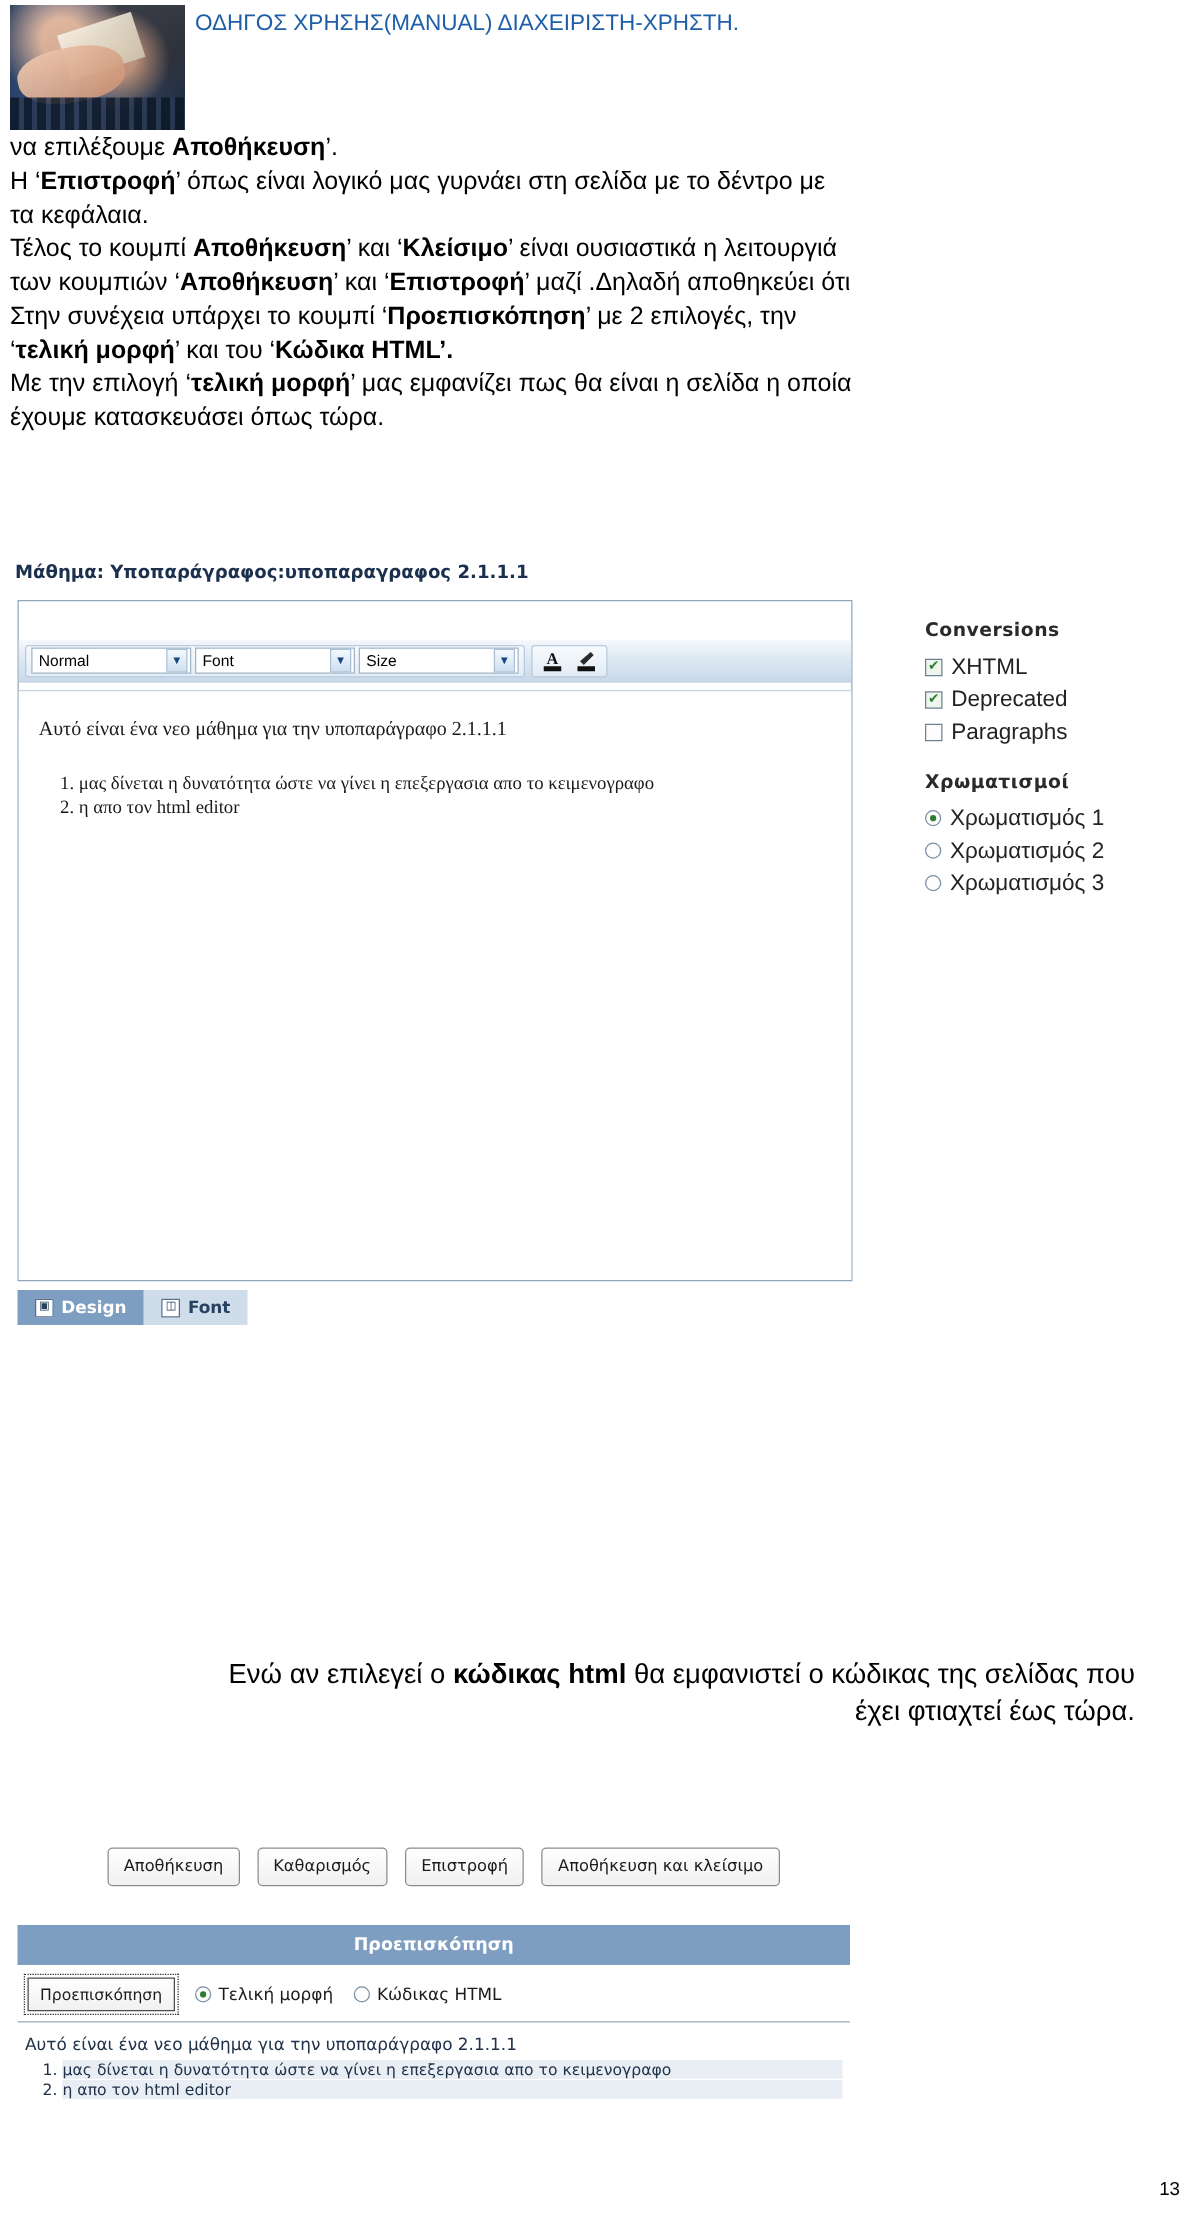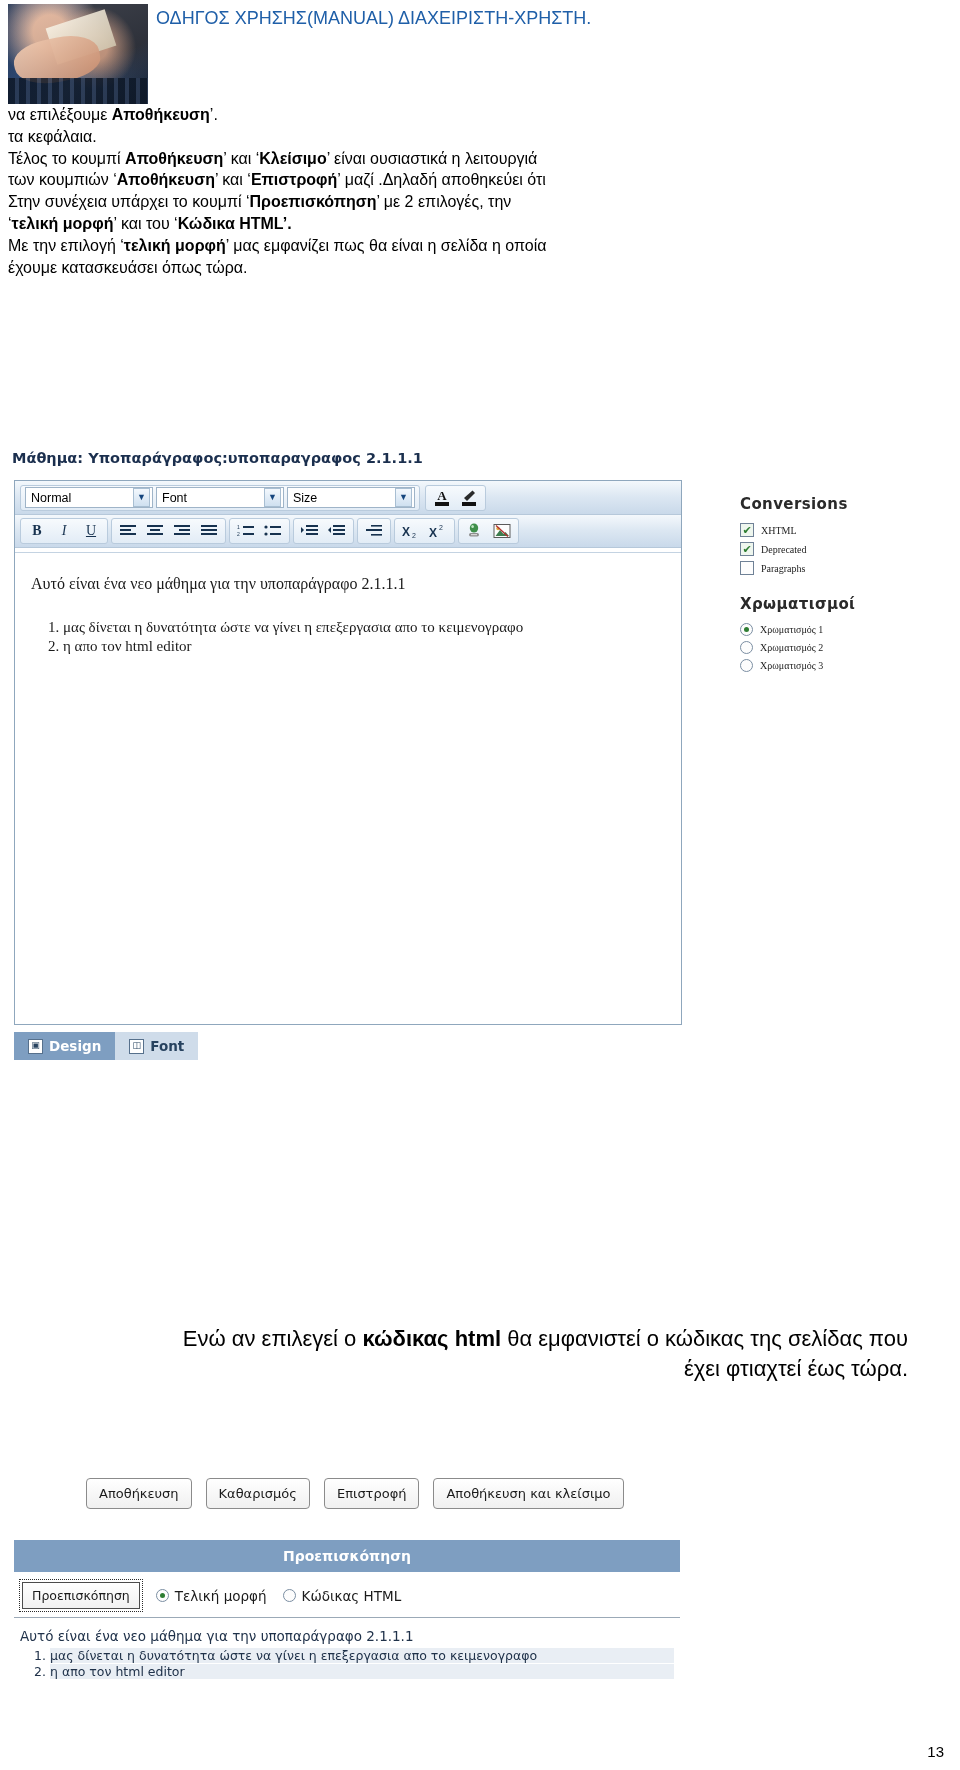--- a/index.html
+++ b/index.html
@@ -46,42 +46,42 @@
     opacity:.9;
   }
   .header-title{
     position:absolute;left:156px;top:8px;
     font-size:18px;color:#1f5fa8;letter-spacing:0px;white-space:nowrap;
   }
 
   
   .prose{
     position:absolute;left:8px;top:105px;width:840px;
-    font-size:16px;line-height:1.30;color:#000;
+    font-size:20px;line-height:1.30;color:#000;
   }
   .prose p{margin:0 0 1px 0;}
   .b{font-weight:bold;}
 
   
   .shot{position:absolute;left:0;top:440px;width:960px;height:880px;}
   .shot-title{
     position:absolute;left:12px;top:10px;
     font-family:"DejaVu Sans", sans-serif;
     font-size:14.5px;font-weight:bold;color:#1b2f4e;white-space:nowrap;
   }
 
   .editor{
     position:absolute;left:14px;top:40px;width:668px;height:545px;
     border:1px solid #8fa7bd;background:#ffffff;
     box-sizing:border-box;
   }
   .tb{
     background:linear-gradient(180deg,#f4f8fc 0%,#dce7f2 48%,#c9d9ea 100%);
     border-bottom:1px solid #b6c8da;
-    padding:4px 5px;box-sizing:border-box;
+    padding:4px 5px;box-sizing:border-box;margin-top:31px;
   }
   .tb1{height:34px;display:flex;align-items:center;gap:5px;}
   .tb2{height:33px;display:flex;align-items:center;gap:3px;}
   .grp{
     display:flex;align-items:center;gap:3px;
     background:linear-gradient(180deg,#f7fafd,#e2ecf6);
     border:1px solid #b9cbdd;border-radius:3px;padding:2px 4px;height:26px;
     box-sizing:border-box;
   }
   .sel{
@@ -153,21 +153,21 @@
     display:inline-flex;align-items:center;justify-content:center;
     font-size:11px;color:#2e7d32;line-height:1;box-sizing:border-box;
   }
   .cb.on{background:#eef6ee;}
   .rb{
     width:13px;height:13px;border:1px solid #7b8ea2;border-radius:50%;
     background:#fdfdfd;display:inline-flex;align-items:center;justify-content:center;
     box-sizing:border-box;
   }
   .rb.on::after{content:"";width:5px;height:5px;border-radius:50%;background:#2e7d32;}
-  .opt-label{font-family:Liberation Serif, serif;font-size:10px;color:#232323;white-space:nowrap;}
+  .opt-label{font-family:Liberation Sans, sans-serif;font-size:18px;color:#232323;white-space:nowrap;}
 
   
   .preview{position:absolute;left:14px;top:1100px;width:666px;}
   .pv-bar{
     height:32px;background:#7e9ec1;color:#ffffff;
     display:flex;align-items:center;justify-content:center;
     font-family:"DejaVu Sans", sans-serif;font-size:14px;font-weight:bold;
   }
   .pv-ctrl{
     display:flex;align-items:center;gap:16px;
@@ -208,20 +208,21 @@
     <div class="header-photo">
       <div class="paper"></div>
       <div class="wrist"></div>
       <div class="kbd"></div>
     </div>
     <div class="header-title">ΟΔΗΓΟΣ ΧΡΗΣΗΣ(MANUAL) ΔΙΑΧΕΙΡΙΣΤΗ-ΧΡΗΣΤΗ.</div>
   </div>
 
   <div class="prose">
     <p><span>να επιλέξουμε </span><span class="b">Αποθήκευση</span><span>’.</span></p>
+    <p><span>Η ‘</span><span class="b">Επιστροφή</span><span>’ όπως είναι λογικό μας   γυρνάει στη σελίδα με το δέντρο με</span></p>
     <p>τα κεφάλαια.</p>
     <p><span>Τέλος το κουμπί </span><span class="b">Αποθήκευση</span><span>’   και ‘</span><span class="b">Κλείσιμο</span><span>’ είναι ουσιαστικά η λειτουργιά</span></p>
     <p><span>των κουμπιών ‘</span><span class="b">Αποθήκευση</span><span>’ και ‘</span><span class="b">Επιστροφή</span><span>’ μαζί .Δηλαδή αποθηκεύει ότι</span></p>
     <p><span>Στην συνέχεια υπάρχει το κουμπί  ‘</span><span class="b">Προεπισκόπηση</span><span>’ με 2   επιλογές, την</span></p>
     <p><span>‘</span><span class="b">τελική μορφή</span><span>’ και του ‘</span><span class="b">Κώδικα HTML’.</span></p>
     <p><span>Με την επιλογή ‘</span><span class="b">τελική μορφή</span><span>’ μας εμφανίζει πως θα είναι η σελίδα η οποία</span></p>
     <p>έχουμε κατασκευάσει όπως τώρα.</p>
   </div>
 
   <div class="shot">

